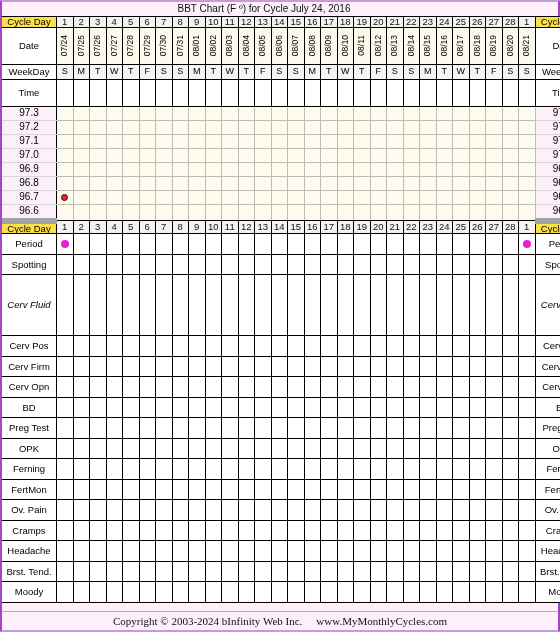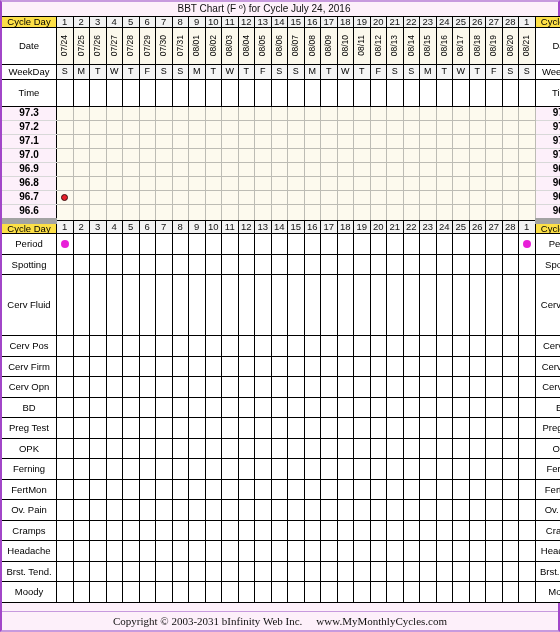--- a/index.html
+++ b/index.html
@@ -91,21 +91,21 @@
     margin: 0 auto;
     white-space: nowrap;
   }
   tr.weekday td.day { background: #f4f4f4; height: 14px; font-size: 9px; }
   tr.timerow td { height: 26px; }
   tr.timerow td.day { background: #ffffff; }
 
   
   tr.temp td.lbl {
     background: #fdf0fa;
-    font-weight: bold;
+    font-weight: normal;
     font-size: 10px;
     height: 13px;
     border-top: 1px solid #d8d8d8;
     border-bottom: 1px solid #d8d8d8;
   }
   tr.temp td.cell {
     background: #fdfaee;
     border: 1px solid #bdbcb4;
     position: relative;
   }
@@ -130,21 +130,21 @@
   .period-dot {
     display: block;
     width: 8px;
     height: 8px;
     margin: 0 auto;
     border-radius: 50%;
     background: #e81fd8;
   }
 
   tr.symrow td { height: 19.5px; }
-  tr.bigrow td { height: 60px; }
+  tr.bigrow td { height: 60px; font-style: italic; }
 
   .footer {
     position: absolute;
     left: 0;
     right: 0;
     bottom: 0;
     height: 18px;
     line-height: 18px;
     text-align: center;
     background: #fdf0fa;
@@ -1182,16 +1182,16 @@
           <td class="cell"></td>
           <td class="cell"></td>
           <td class="cell"></td>
           <td class="cell"></td>
           <td class="lbl sep-r">Moody</td>
         </tr>
       </tbody>
   </table>
 
   <div class="footer">
-    <span>Copyright © 2003-2031 bInfinity Web Inc.</span><span class="gap"></span><span>www.MyMonthlyCycles.com</span>
+    <span>Copyright © 2003-2024 bInfinity Web Inc.</span><span class="gap"></span><span>www.MyMonthlyCycles.com</span>
   </div>
 
 </div>
 
 </body></html>

